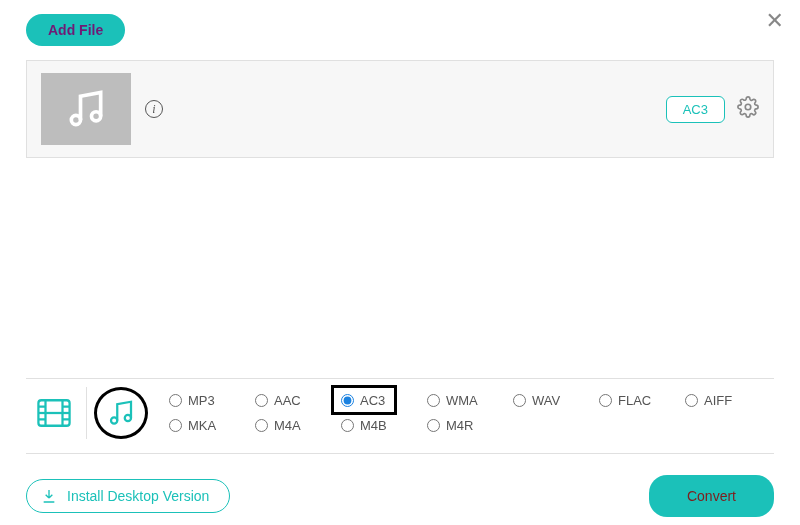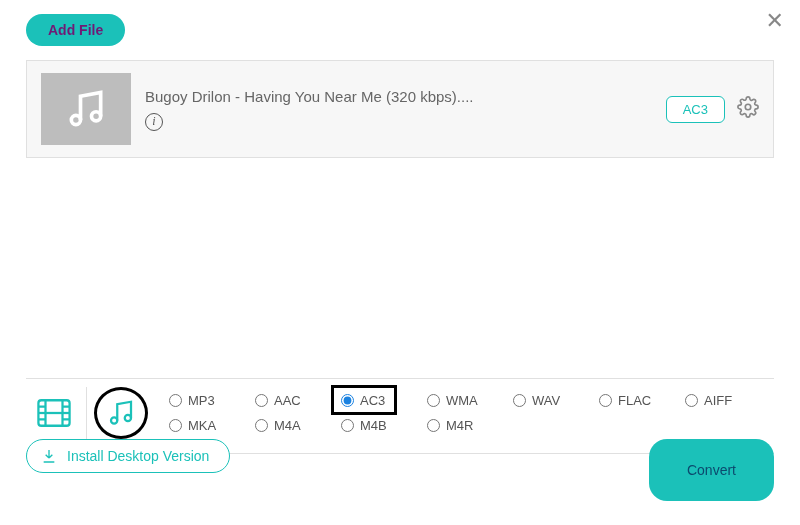--- a/index.html
+++ b/index.html
@@ -17,43 +17,42 @@
     .format-section { position: absolute; left: 26px; right: 26px; top: 378px; border-top: 1px solid #e0e0e0; border-bottom: 1px solid #e0e0e0; padding: 4px 0 10px 0; display: flex; align-items: center; }
     .icon-cell { width: 56px; display: flex; align-items: center; justify-content: center; }
     .icon-frame { width: 34px; height: 30px; }
     .divider { width: 1px; background: #e0e0e0; height: 52px; margin: 0 4px 0 4px; }
     .audio-icon-wrap { position: relative; width: 60px; height: 60px; display: flex; align-items: center; justify-content: center; }
     .hand-circle { position: absolute; width: 54px; height: 52px; border: 3px solid #000; border-radius: 50%; }
     .format-grid { display: grid; grid-template-columns: repeat(6, 90px); grid-template-rows: auto auto; gap: 6px 0; margin-left: 14px; align-items: center; }
     .radio-opt { display: flex; align-items: center; gap: 6px; font-size: 13px; color: #555; cursor: pointer; position: relative; padding: 2px 4px; }
     .radio-opt input { accent-color: #1b82e0; width: 13px; height: 13px; }
     .highlight-box { position: absolute; border: 3px solid #000; width: 66px; height: 30px; left: -6px; top: -6px; pointer-events: none; }
-    .footer { position: absolute; left: 26px; right: 26px; bottom: 24px; display: flex; align-items: flex-start; justify-content: space-between; }
+    .footer { position: absolute; left: 26px; right: 26px; bottom: 8px; display: flex; align-items: center; justify-content: space-between; }
     .install-btn { border: 1px solid #1bc1b9; color: #1bc1b9; background: #fff; border-radius: 18px; padding: 8px 20px 8px 14px; font-size: 14px; display: flex; align-items: center; gap: 10px; cursor: pointer; }
-    .convert-btn { background: #1bc1b9; color: #0c4a6e; border: none; border-radius: 18px; padding: 23px 38px; font-size: 14px; font-weight: 500; cursor: pointer; }
+    .convert-btn { background: #1bc1b9; color: #7f1d1d; border: none; border-radius: 18px; padding: 13px 38px; font-size: 14px; font-weight: 500; cursor: pointer; }
   </style>
 </head>
 <body>
 
 
 
 <span class="close-x">✕</span>
 
 <button class="add-file-btn">Add File</button>
 
 <div class="file-row">
   <div class="thumb">
     <svg width="44" height="44" viewBox="0 0 24 24" fill="none" stroke="#fff" stroke-width="2">
       <path d="M9 18V5l11-2v13"></path>
         <circle cx="6.5" cy="18" r="2.5"></circle>
         <circle cx="17.5" cy="16" r="2.5"></circle>
     </svg>
   </div>
   <div class="file-meta">
-    <div class="file-title">Bugoy Drilon - Having You Near Me (320 kbps)....</div>
     <span class="info-icon">i</span>
   </div>
   <div class="right-side">
     <span class="format-badge">AC3</span>
     <span class="gear">
       <svg width="22" height="22" viewBox="0 0 24 24" fill="none" stroke="#888" stroke-width="1.8">
         <circle cx="12" cy="12" r="3"></circle>
         <path d="M19.4 15a1.7 1.7 0 0 0 .34 1.87l.06.06a2 2 0 1 1-2.83 2.83l-.06-.06a1.7 1.7 0 0 0-1.87-.34 1.7 1.7 0 0 0-1.03 1.56V21a2 2 0 1 1-4 0v-.09a1.7 1.7 0 0 0-1.11-1.55 1.7 1.7 0 0 0-1.87.34l-.06.06a2 2 0 1 1-2.83-2.83l.06-.06a1.7 1.7 0 0 0 .34-1.87 1.7 1.7 0 0 0-1.56-1.03H3a2 2 0 1 1 0-4h.09a1.7 1.7 0 0 0 1.55-1.11 1.7 1.7 0 0 0-.34-1.87l-.06-.06a2 2 0 1 1 2.83-2.83l.06.06a1.7 1.7 0 0 0 1.87.34H9a1.7 1.7 0 0 0 1.03-1.56V3a2 2 0 1 1 4 0v.09a1.7 1.7 0 0 0 1.03 1.56 1.7 1.7 0 0 0 1.87-.34l.06-.06a2 2 0 1 1 2.83 2.83l-.06.06a1.7 1.7 0 0 0-.34 1.87V9a1.7 1.7 0 0 0 1.56 1.03H21a2 2 0 1 1 0 4h-.09a1.7 1.7 0 0 0-1.56 1.03z"></path>
       </svg>
     </span>

